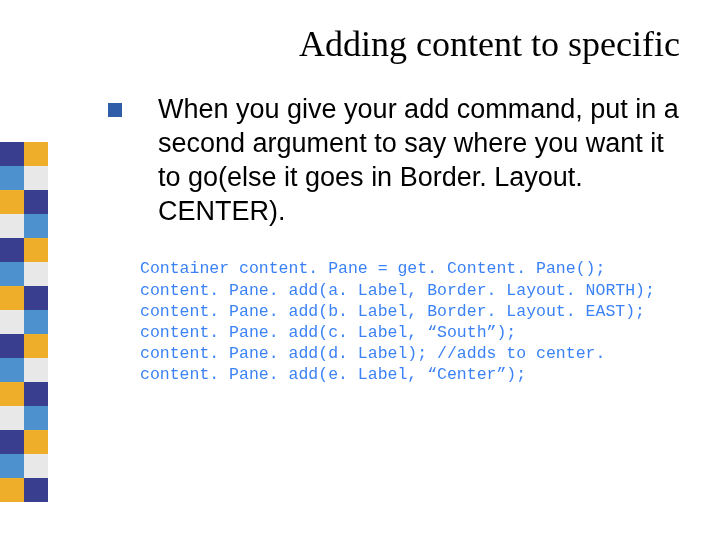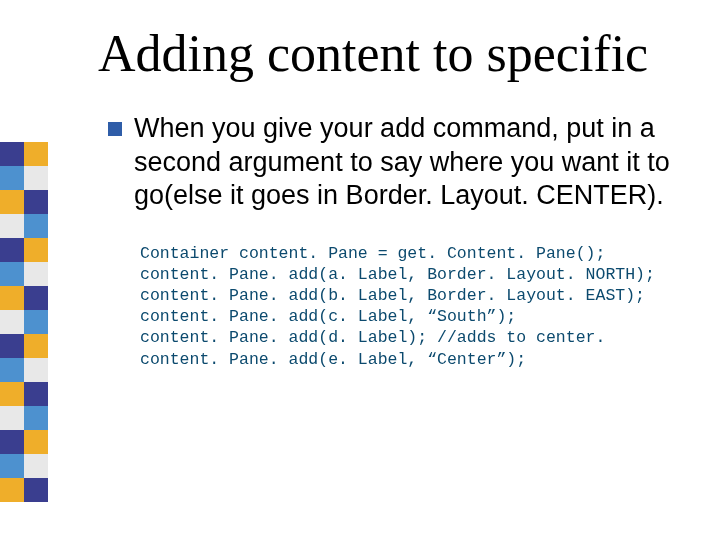--- a/index.html
+++ b/index.html
@@ -1,24 +1,24 @@
 <!DOCTYPE html>
 <html><head>
 <meta charset="utf-8">
 <style>
   html,body{margin:0;padding:0;width:720px;height:540px;background:#fff;overflow:hidden;font-family:Arial,Helvetica,sans-serif;}
   .sidebar{position:absolute;left:0;top:142px;width:48px;}
   .sidebar .cell{position:absolute;width:24px;height:24px;}
   .slide{position:absolute;left:98px;top:24px;right:40px;bottom:30px;}
-  .title{font-family:"Times New Roman",Times,serif;font-size:52px;line-height:1.15;color:#000;letter-spacing:0;}
+  .title{font-family:"Times New Roman",Times,serif;font-size:36px;line-height:1.15;color:#000;letter-spacing:0;text-align:right;}
   .body{margin-top:28px;}
   .bullet-row{display:flex;align-items:flex-start;}
   .bullet-mark{width:14px;height:14px;background:#2f5da8;margin-top:10px;margin-left:10px;flex:0 0 auto;}
-  .bullet-text{margin-left:12px;font-size:27px;line-height:1.25;color:#000;}
-  .code{margin-top:30px;margin-left:42px;font-family:"Courier New",Courier,monospace;font-size:16.5px;line-height:1.28;white-space:pre;color:#0c4a6e;}
+  .bullet-text{margin-left:36px;font-size:27px;line-height:1.25;color:#000;}
+  .code{margin-top:30px;margin-left:42px;font-family:"Courier New",Courier,monospace;font-size:16.5px;line-height:1.28;white-space:pre;color:#3b82f6;}
 </style>
 </head>
 <body>
 
 <div class="sidebar" id="sidebar">
     <div class="cell" style="left: 0px; top: 0px; background: rgb(58, 62, 143);"></div>
     <div class="cell" style="left: 24px; top: 0px; background: rgb(239, 174, 42);"></div>
     <div class="cell" style="left: 0px; top: 24px; background: rgb(77, 145, 207);"></div>
     <div class="cell" style="left: 24px; top: 24px; background: rgb(232, 232, 232);"></div>
     <div class="cell" style="left: 0px; top: 48px; background: rgb(239, 174, 42);"></div>

